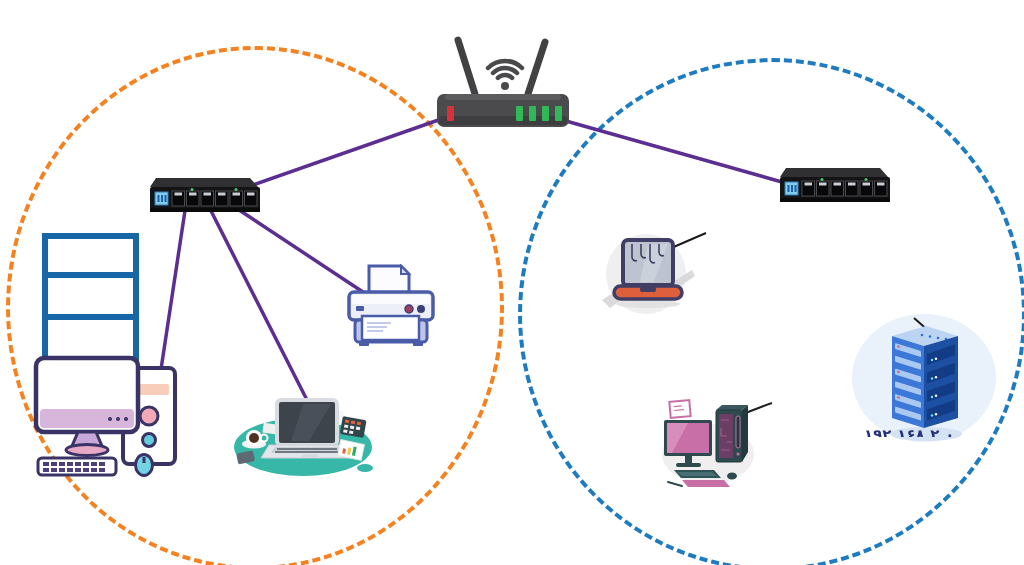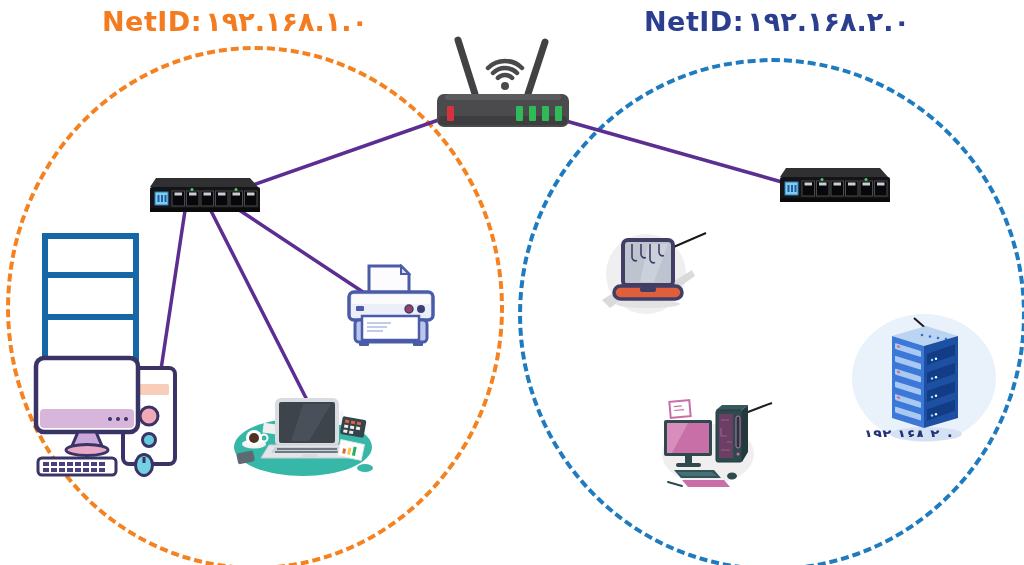--- a/index.html
+++ b/index.html
@@ -33,22 +33,20 @@
   <div class="net-circle" id="circle-net2"></div>
 
   <svg id="wires" width="1024" height="565">
       <line x1="447" y1="117" x2="253" y2="185" stroke="#5C2E91" stroke-width="3.5" stroke-linecap="round"></line>
       <line x1="566" y1="121" x2="789" y2="184" stroke="#5C2E91" stroke-width="3.5" stroke-linecap="round"></line>
       <line x1="186" y1="204" x2="160" y2="376" stroke="#5C2E91" stroke-width="3.5" stroke-linecap="round"></line>
       <line x1="208" y1="205" x2="306" y2="398" stroke="#5C2E91" stroke-width="3.5" stroke-linecap="round"></line>
       <line x1="230" y1="204" x2="369" y2="296" stroke="#5C2E91" stroke-width="3.5" stroke-linecap="round"></line>
     </svg>
 
-  <div class="net-label" id="label-net1"><span>NetID:</span> <span class="num">۱۹۲.۱۶۸.۱.۰</span></div>
-  <div class="net-label" id="label-net2"><span>NetID:</span> <span class="num">۱۹۲.۱۶۸.۲.۰</span></div>
 
   <div class="node" style="left:425px;top:30px;">
     <svg width="150" height="100" viewBox="0 0 150 100">
       <g>
         <line x1="33" y1="10" x2="50" y2="64" stroke="#424244" stroke-width="7" stroke-linecap="round"></line>
         <line x1="120" y1="12" x2="103" y2="64" stroke="#424244" stroke-width="7" stroke-linecap="round"></line>
       </g>
       <g fill="none" stroke="#4A4A4C" stroke-width="4.5" stroke-linecap="round">
         <path d="M72.9 47.9 A10 10 0 0 1 87.1 47.9"></path>
         <path d="M68.0 43.0 A17 17 0 0 1 92.0 43.0"></path>

